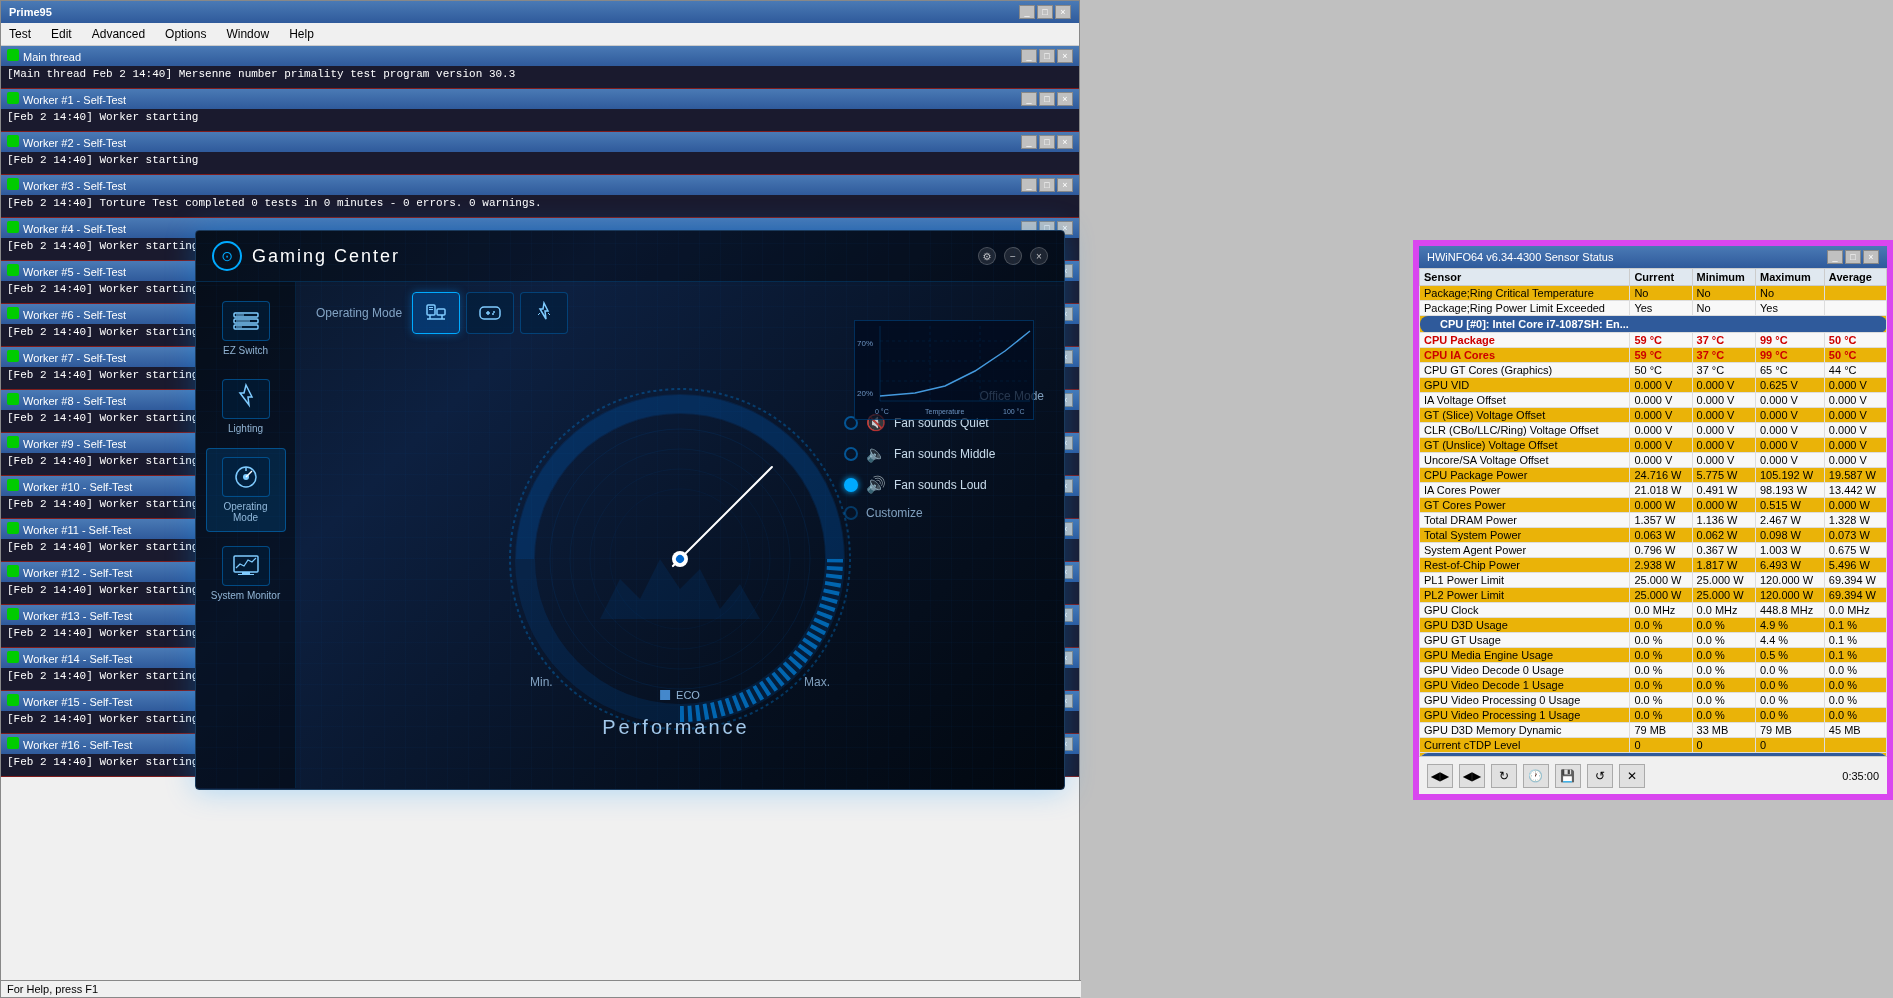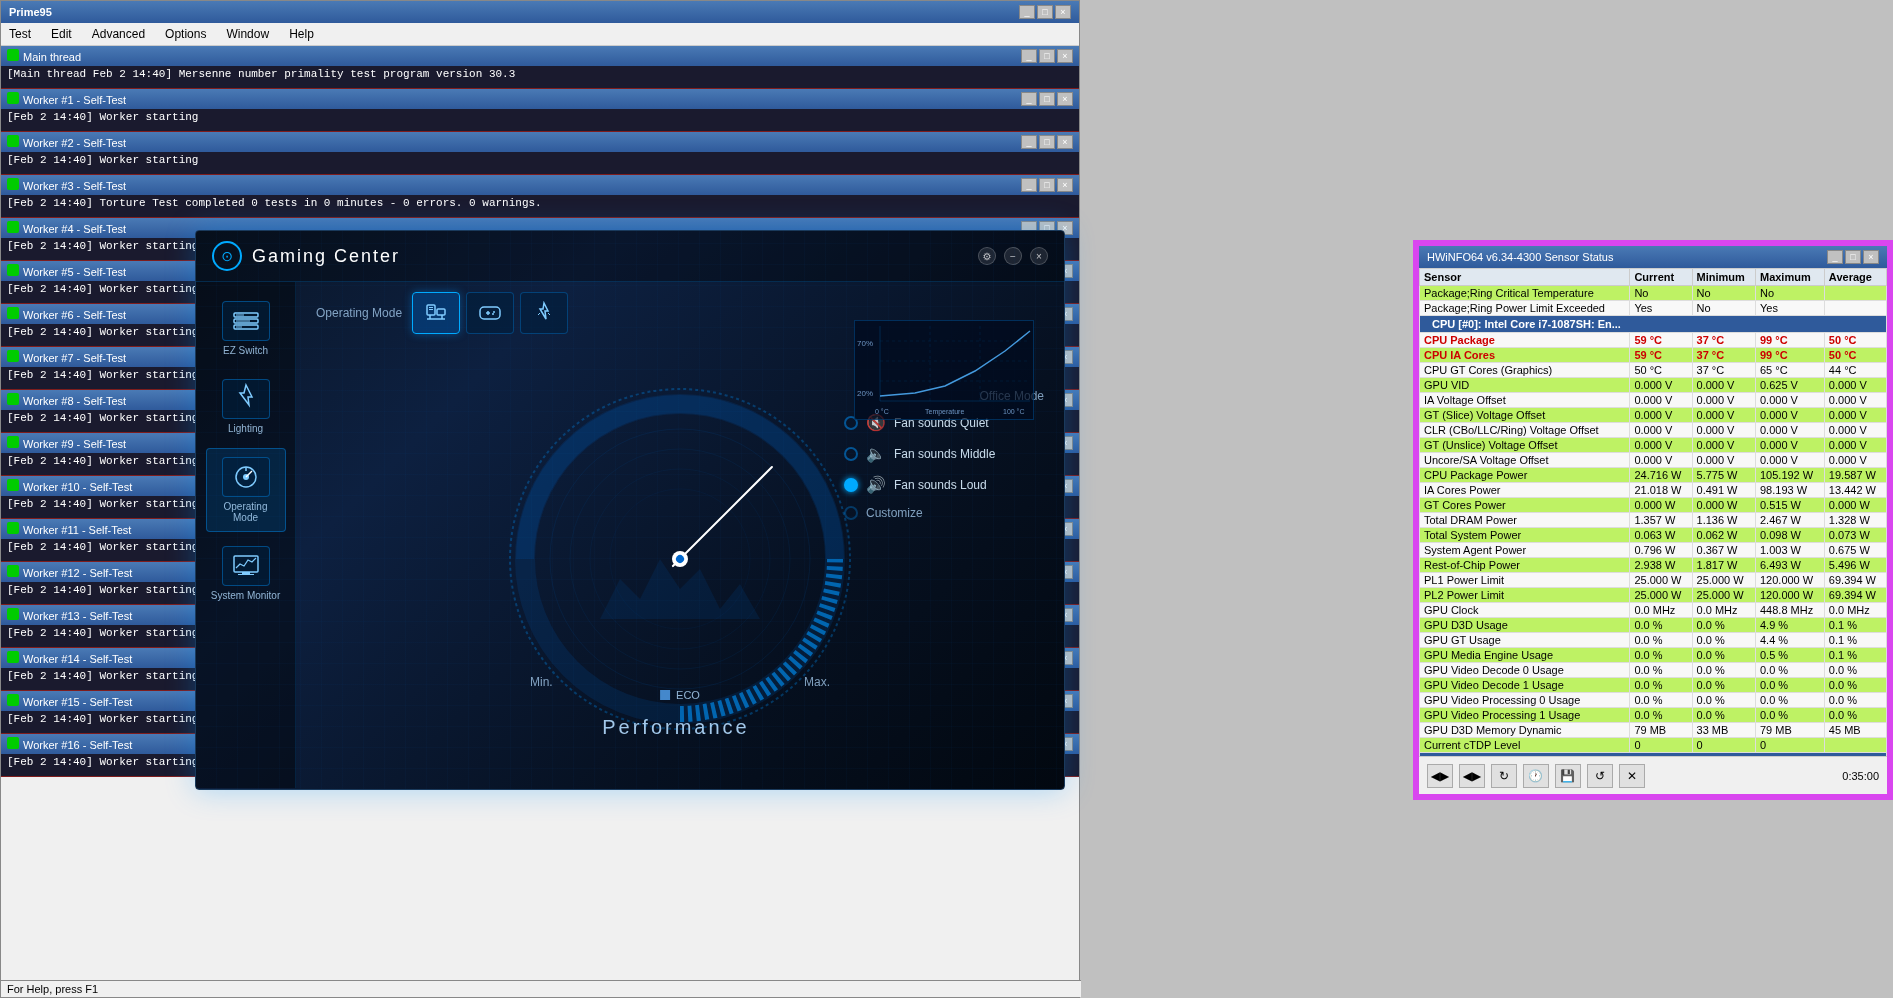--- a/index.html
+++ b/index.html
@@ -69,26 +69,26 @@
     .fan-label { color: rgba(220,240,255,0.9); font-size: 12px; }
     .customize-option { display: flex; align-items: center; gap: 8px; margin-top: 8px; cursor: pointer; }
 
     
     .fan-chart { position: absolute; right: 10px; bottom: 100px; width: 180px; height: 100px; background: rgba(0,10,30,0.7); border: 1px solid rgba(0,100,180,0.4); }
 
     
     .hwinfo-window { position: absolute; top: 240px; right: 0; width: 480px; height: 560px; background: #f0f0f0; border: 6px solid #d946ef; }
     .hwinfo-titlebar { background: linear-gradient(to bottom, #4a7ab5, #2f5a9b); color: white; padding: 3px 8px; display: flex; align-items: center; justify-content: space-between; height: 22px; }
     .hwinfo-title { font-size: 11px; }
-    .hwinfo-body { height: calc(100% - 60px); overflow-y: auto; background: #bef264; }
+    .hwinfo-body { height: calc(100% - 60px); overflow-y: auto; background: #eab308; }
     .hwinfo-table { width: 100%; border-collapse: collapse; font-size: 11px; }
     .hwinfo-table th { background: #e0e8f0; border: 1px solid #ccc; padding: 2px 4px; font-weight: bold; text-align: left; position: sticky; top: 0; }
     .hwinfo-table td { border: 1px solid #ddd; padding: 1px 4px; white-space: nowrap; }
     .hwinfo-table tr:nth-child(even) { background: #f8f8f8; }
-    .hwinfo-table tr.section-header td { background: #2f5a9b; color: white; font-weight: bold; padding: 2px 12px; }
+    .hwinfo-table tr.section-header td { background: #2f5a9b; color: white; font-weight: bold; padding: 2px 20px; border-radius: 8px; }
     .hwinfo-table tr.warning td { color: #cc0000; font-weight: bold; }
     .hwinfo-footer { height: 38px; background: #f0f0f0; border-top: 1px solid #ccc; display: flex; align-items: center; padding: 0 8px; gap: 6px; }
     .hf-btn { width: 26px; height: 24px; background: #e0e0e0; border: 1px solid #aaa; display: flex; align-items: center; justify-content: center; cursor: pointer; font-size: 12px; }
     .hf-time { font-size: 11px; margin-left: auto; }
   </style>
 </head>
 <body>
 
 <div class="prime95-window">
   <div class="prime95-titlebar">

